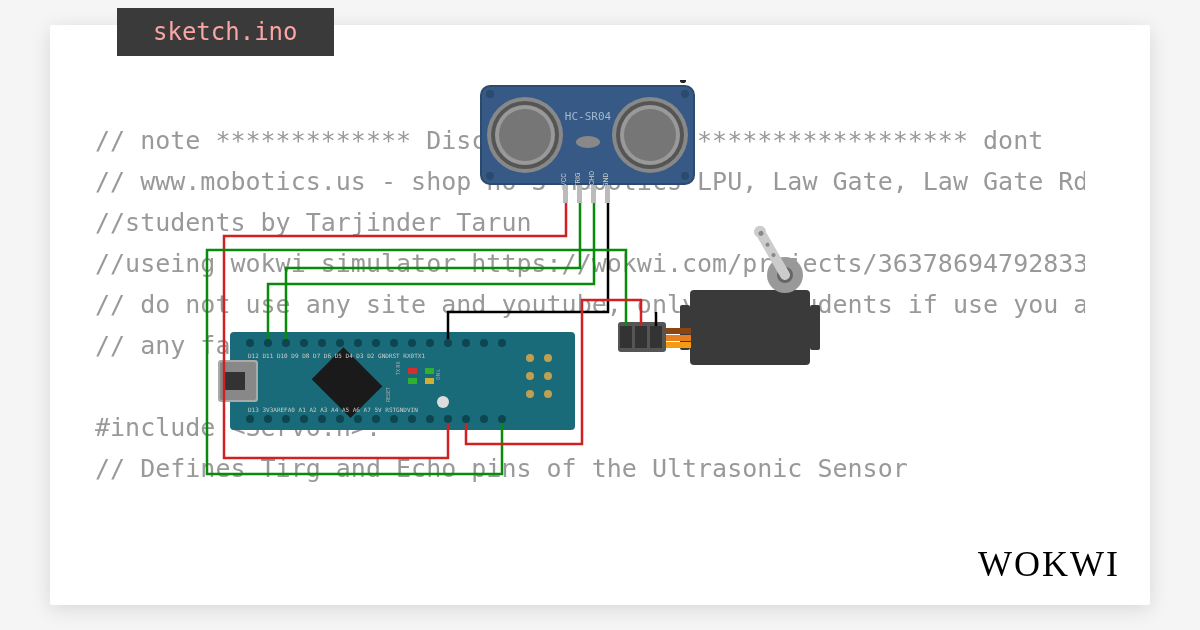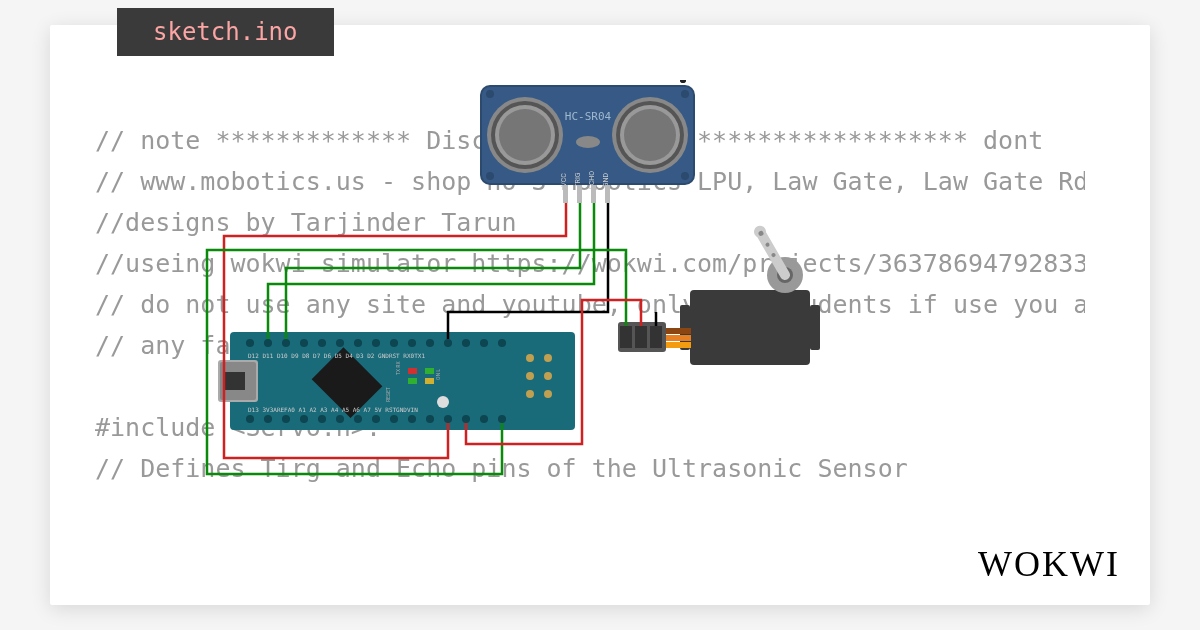--- a/index.html
+++ b/index.html
@@ -74,21 +74,21 @@
 
 <div class="card"></div>
 
 <div class="tab">
   <span>sketch.ino</span>
 </div>
 
 <div class="code-area">
   <span class="code-line">//  note ************* Disclaimer  ************************* dont</span>
   <span class="code-line">// www.mobotics.us - shop no 3 Mobotics LPU, Law Gate, Law Gate Rd, Ma</span>
-  <span class="code-line">//designs by Tarjinder Tarun</span>
+  <span class="code-line">//students by Tarjinder Tarun</span>
   <span class="code-line">//useing wokwi simulator https://wokwi.com/projects/36378694792833</span>
   <span class="code-line">// do not use any site and youtube, only for students if use you are face</span>
   <span class="code-line">// any facing ishu.</span>
   <span class="code-line"></span>
   <span class="code-line">#include &lt;Servo.h&gt;.</span>
   <span class="code-line">// Defines Tirg and Echo pins of the Ultrasonic Sensor</span>
 </div>
 
 <svg class="circuit" viewBox="0 0 780 470">
 

